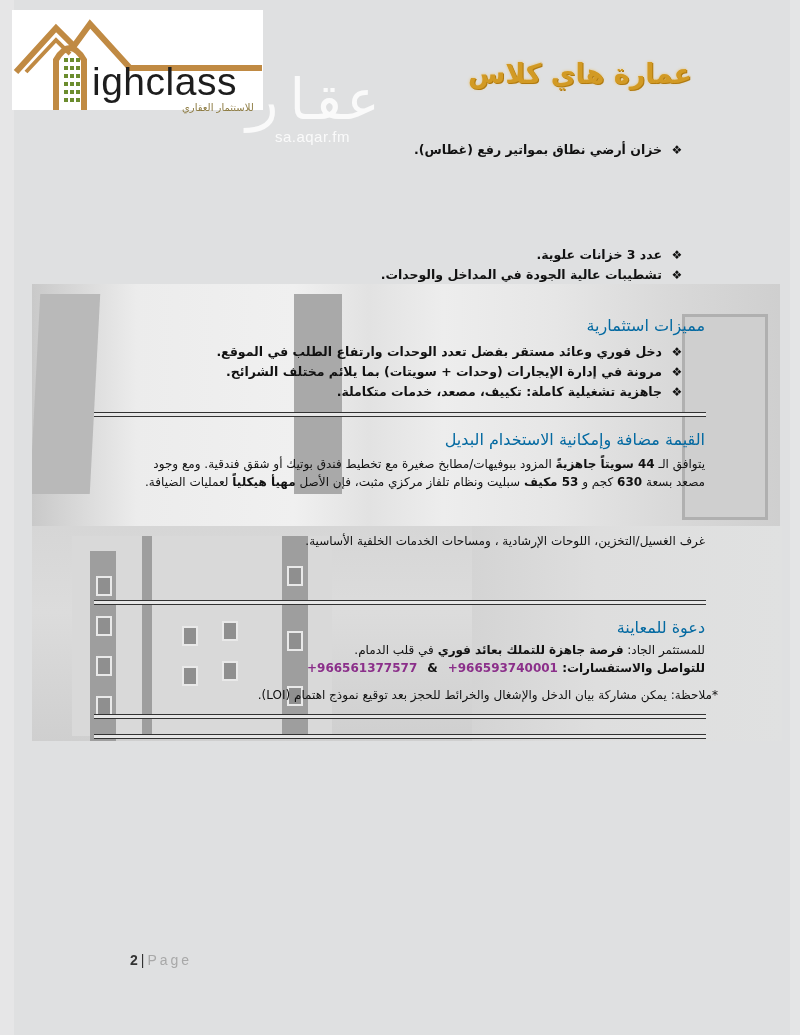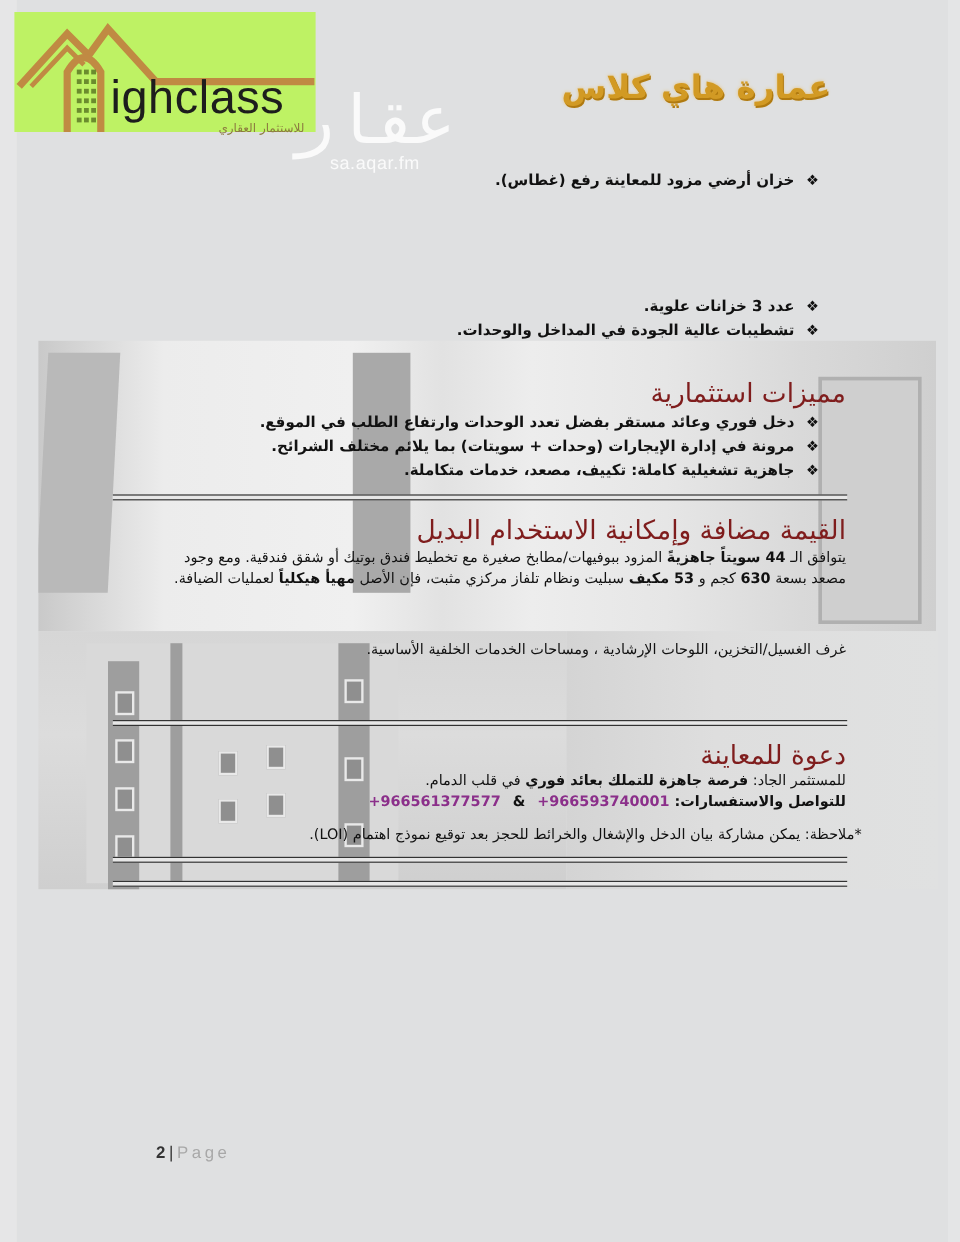--- a/index.html
+++ b/index.html
@@ -22,38 +22,38 @@
 
   .photo-bottom { left:32px; top:526px; width:440px; height:215px;
     background:linear-gradient(180deg,#d6d6d6 0%,#dcdcdc 40%,#cfcfcf 100%); }
   .building { position:absolute; left:40px; top:10px; width:260px; height:200px; background:#d9d9d9; }
   .pillar { position:absolute; width:26px; height:200px; background:#9e9e9e; }
   .win { position:absolute; width:12px; height:16px; background:#8f8f8f; border:2px solid #e9e9e9; }
   .photo-bottom-fade { position:absolute; left:472px; top:526px; width:310px; height:215px;
     background:linear-gradient(90deg,#d4d4d4 0%,#dedede 40%,#e0e1e1 100%); }
 
   
-  .logo { position:absolute; left:12px; top:10px; width:251px; height:100px; background:#bef264; }
+  .logo { position:absolute; left:12px; top:10px; width:251px; height:100px; background:#ffffff; }
   .logo svg { position:absolute; left:0; top:0; }
   .logo-text { position:absolute; left:80px; top:50px; font-family:"Liberation Sans", sans-serif; font-size:39px; color:#1d1d1d; letter-spacing:0.5px; }
   .logo-sub { position:absolute; left:170px; top:92px; font-size:10px; color:#8c7a40; direction:rtl; }
 
   .watermark { position:absolute; left:245px; top:80px; color:#ffffff; opacity:0.85; text-align:center; }
   .watermark .ar { font-size:56px; line-height:48px; direction:rtl; font-family:Liberation Mono, monospace;text-align:center; }
   .watermark .en { font-size:15px; letter-spacing:0.5px; font-family:"Liberation Sans", sans-serif; }
 
   .title { position:absolute; right:108px; top:58px; direction:rtl; font-size:27px; font-weight:bold;
     color:#d29a24; text-shadow:1px 1px 0 #b07a10, 0 0 3px #e8c170; }
 
   .rtl { direction:rtl; text-align:right; position:absolute; }
   .bul { font-size:12.5px; font-weight:bold; color:#111; line-height:20px; }
   .bul .mark { display:inline-block; width:22px; text-align:center; font-size:12px; margin-left:4px; }
   .bul.normal { font-weight:normal; }
 
-  .h2 { font-size:22px; color:#7f1d1d; font-weight:normal; }
+  .h2 { font-size:16px; color:#0369a1; font-weight:normal; }
   .para { font-size:12px; line-height:18px; color:#111; }
   .para b { font-weight:bold; }
   .dot { display:inline-block; width:18px; text-align:center; margin-left:18px; }
 
   .rule { position:absolute; left:94px; width:612px; height:3px; border-top:1px solid #333; border-bottom:1px solid #333; background:#e7e7e7; }
 
   .phone { color:#8b2f8a; font-weight:bold; }
   .footer { position:absolute; left:94px; top:952px; font-family:"Liberation Sans", sans-serif; font-size:14px;margin-left:36px; }
   .footer .num { font-weight:bold; color:#333; }
   .footer .sep { color:#333; margin:0 3px; }
@@ -122,21 +122,21 @@
 </div>
 
 <div class="watermark">
   <div class="ar">عقار</div>
   <div class="en">sa.aqar.fm</div>
 </div>
 
 <div class="title">عمارة هاي كلاس</div>
 
 <div class="rtl bul normal" style="right:112px; top:140px;">
-  <span class="mark">❖</span><span style="font-weight:bold;">خزان أرضي مزود للمعاينة رفع (غطاس).</span>
+  <span class="mark">❖</span><span style="font-weight:bold;">خزان أرضي نطاق بمواتير رفع (غطاس).</span>
 </div>
 
 <div class="rtl bul" style="right:112px; top:245px;">
   <span class="mark">❖</span><span>عدد </span><span>3</span><span> خزانات علوية.</span>
 </div>
 <div class="rtl bul" style="right:112px; top:265px;">
   <span class="mark">❖</span><span>تشطيبات عالية الجودة في المداخل والوحدات.</span>
 </div>
 
 <div class="rtl h2" style="right:95px; top:316px;">مميزات استثمارية</div>

